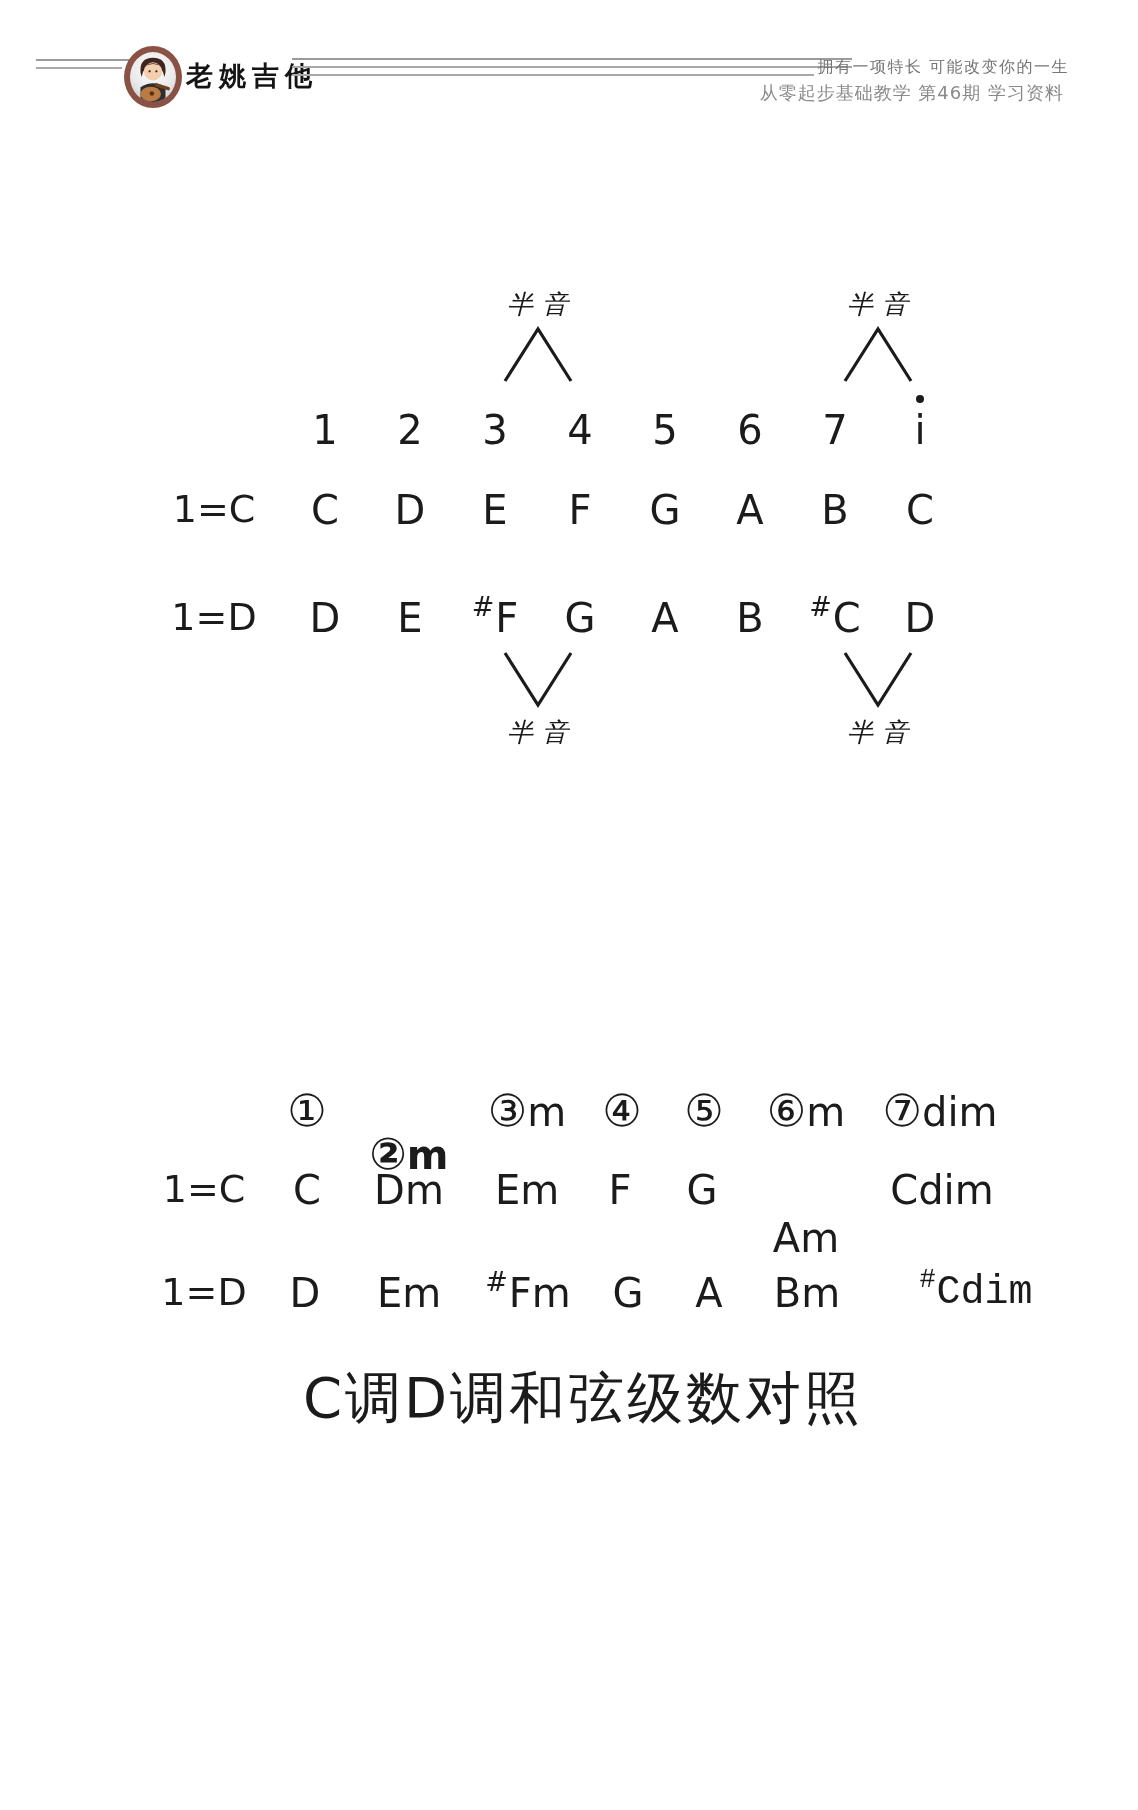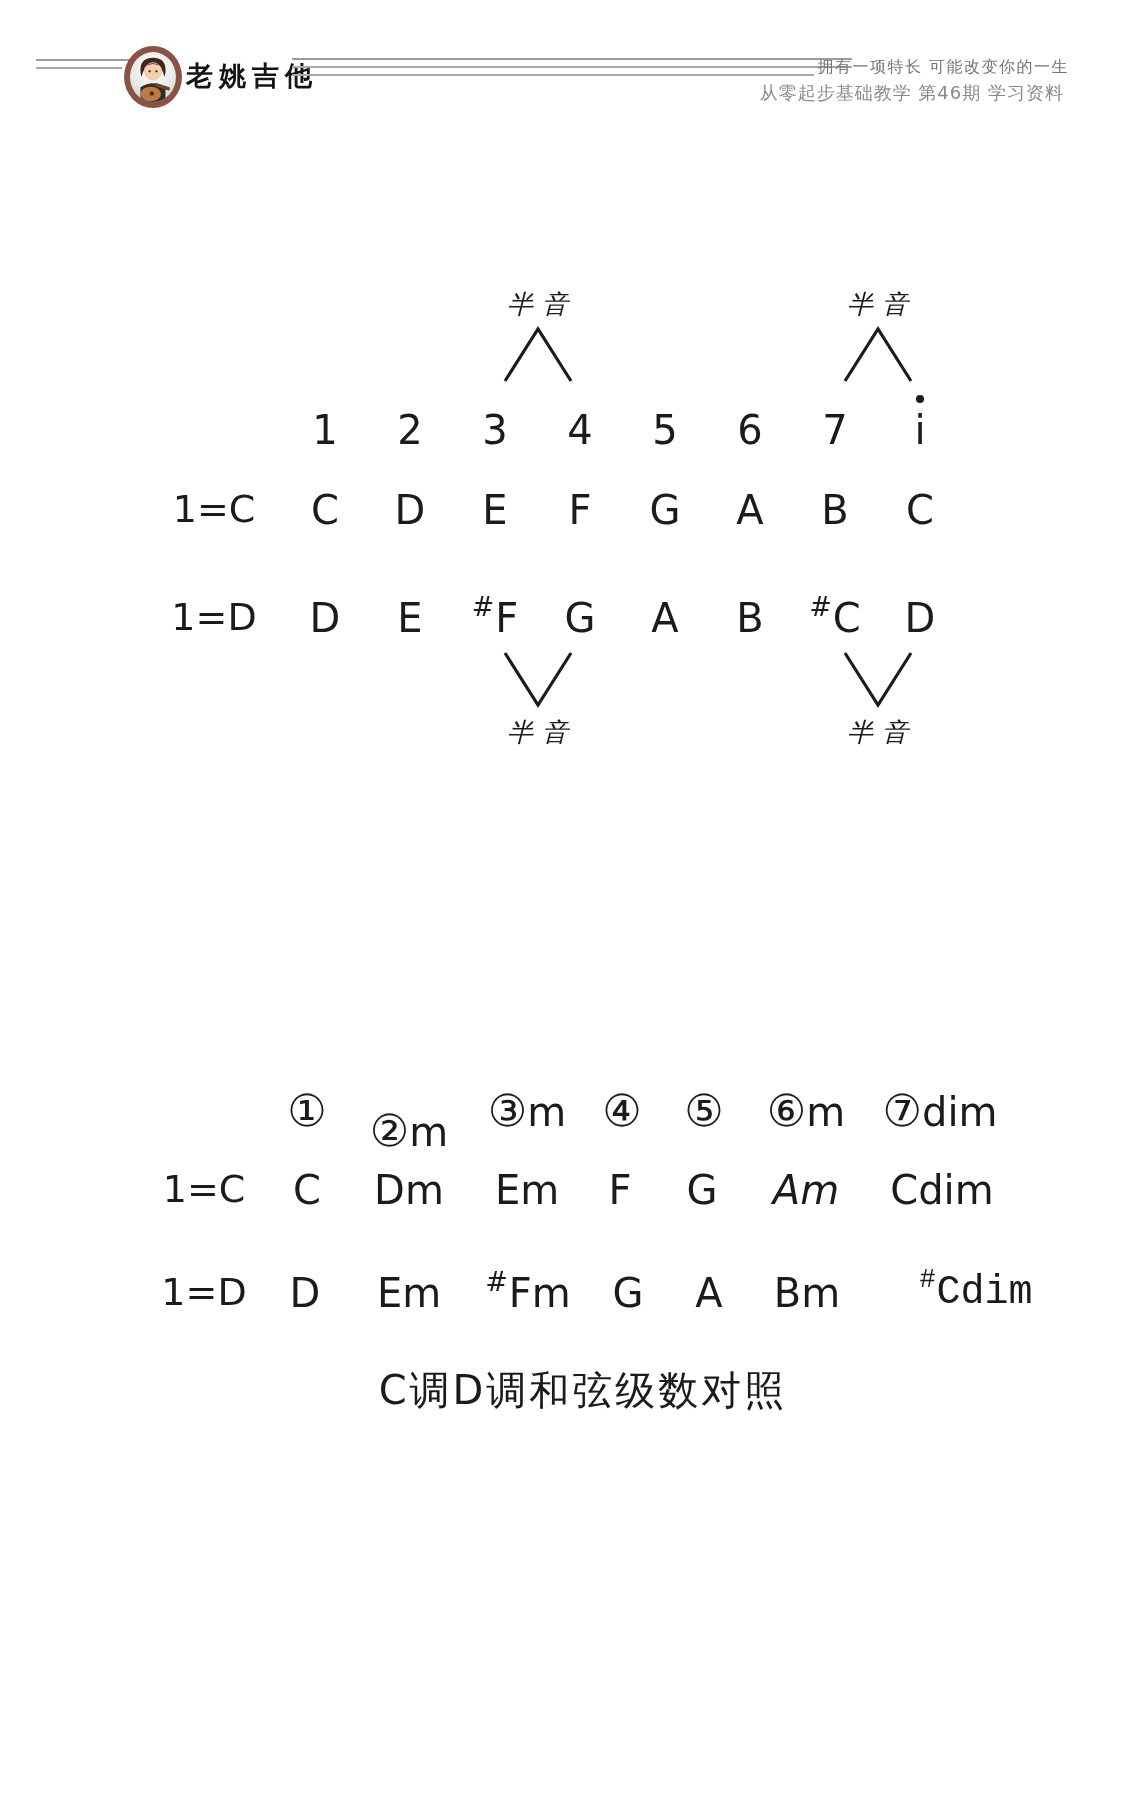--- a/index.html
+++ b/index.html
@@ -45,21 +45,21 @@
   .deg{font-size:40px;}
   .note{font-size:40px;}
   .keylabel{font-size:38px;}
   .sharp{
     display:inline-block;position:relative;top:-16px;
     font-size:27px;margin-right:1px;
   }
   .circ{font-size:44px;}
   .circ .sfx{font-size:40px;}
   .chord{font-size:40px;}
-  .caption{font-size:40px;letter-spacing:3px;}
+  .caption{font-size:56px;letter-spacing:3px;}
   .octdot{position:absolute;width:8px;height:8px;border-radius:50%;background:#1b1b1b;}
   svg.caret{position:absolute;overflow:visible;}
 </style>
 </head>
 <body>
 
 <div id="page">
 
   <div>
     <div class="hline" style="left:36px;top:59px;width:126px;"></div>
@@ -140,34 +140,34 @@
       <path d="M3 3 L36 55 L69 3" fill="none" stroke="#1b1b1b" stroke-width="3.2"></path>
     </svg>
 
     <div class="cell hb" style="left:542px;top:719px;">半音</div>
     <div class="cell hb" style="left:882px;top:719px;">半音</div>
   </div>
 
   <div>
 
     <div class="cell circ" style="left:307px;top:1089px;"><span>①</span><span class="sfx"></span></div>
-    <div class="cell circ" style="left:409px;top:1109px;"><span>②</span><span class="sfx">m</span></div>
+    <div class="cell circ" style="left:409px;top:1132px;font-weight:bold;"><span>②</span><span class="sfx">m</span></div>
     <div class="cell circ" style="left:527px;top:1089px;"><span>③</span><span class="sfx">m</span></div>
     <div class="cell circ" style="left:622px;top:1089px;"><span>④</span><span class="sfx"></span></div>
     <div class="cell circ" style="left:704px;top:1089px;"><span>⑤</span><span class="sfx"></span></div>
     <div class="cell circ" style="left:806px;top:1089px;"><span>⑥</span><span class="sfx">m</span></div>
     <div class="cell circ" style="left:940px;top:1089px;"><span>⑦</span><span class="sfx">dim</span></div>
 
     <div class="cell keylabel" style="left:204px;top:1170px;">1=C</div>
     <div class="cell chord" style="left:307px;top:1170px;">C</div>
     <div class="cell chord" style="left:409px;top:1170px;">Dm</div>
     <div class="cell chord" style="left:527px;top:1170px;">Em</div>
     <div class="cell chord" style="left:620px;top:1170px;">F</div>
     <div class="cell chord" style="left:702px;top:1170px;">G</div>
-    <div class="cell chord" style="left:806px;top:1170px;font-style:italic;">Am</div>
+    <div class="cell chord" style="left:806px;top:1218px;">Am</div>
     <div class="cell chord" style="left:942px;top:1170px;">Cdim</div>
 
     <div class="cell keylabel" style="left:204px;top:1273px;">1=D</div>
     <div class="cell chord" style="left:305px;top:1273px;">D</div>
     <div class="cell chord" style="left:409px;top:1273px;">Em</div>
     <div class="cell chord" style="left:528px;top:1273px;"><span class="sharp">#</span><span>Fm</span></div>
     <div class="cell chord" style="left:628px;top:1273px;">G</div>
     <div class="cell chord" style="left:709px;top:1273px;">A</div>
     <div class="cell chord" style="left:807px;top:1273px;">Bm</div>
     <div class="cell chord" style="left:976px;top:1273px;font-family:Liberation Mono, monospace;"><span class="sharp">#</span><span>Cdim</span></div>

